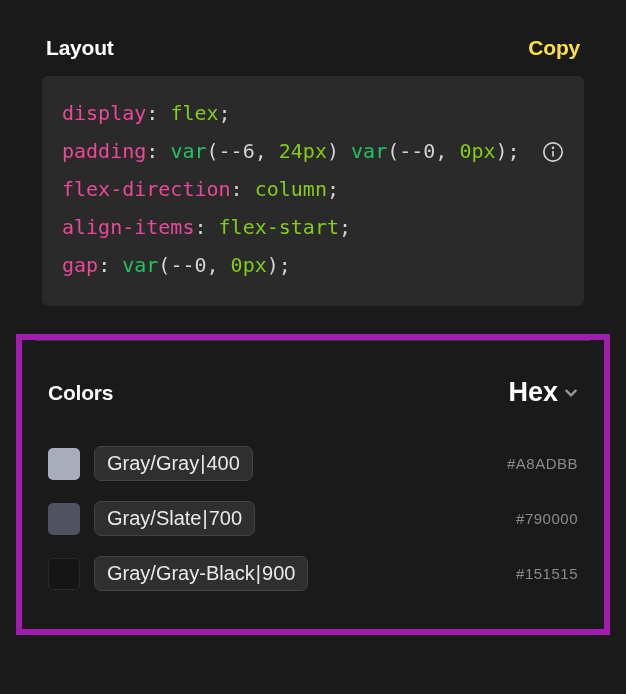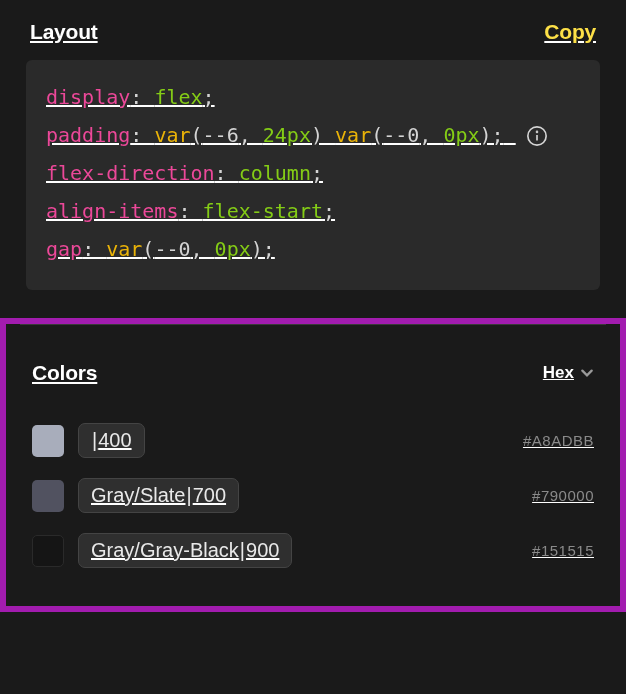--- a/index.html
+++ b/index.html
@@ -9,22 +9,21 @@
     }
     body {
       width: 626px;
       height: 694px;
       background: #1a1a1a;
       font-family: -apple-system, BlinkMacSystemFont, "Segoe UI", sans-serif;
       color: #fff;
       overflow: hidden;
     }
     .panel {
-      padding: 0;
-      text-decoration: underline;
+      padding: 16px;
     }
     .section-header {
       display: flex;
       justify-content: space-between;
       align-items: center;
       padding: 20px 30px 16px 30px;
     }
     .section-title {
       font-size: 21px;
       font-weight: 700;
@@ -51,21 +50,21 @@
       color: #d4d4d4;
       position: relative;
     }
     .code-line {
       white-space: nowrap;
       position: relative;
     }
     .tok-prop { color: #ec4899; }
     .tok-punct { color: #d4d4d4; }
     .tok-keyword { color: #84cc16; }
-    .tok-func { color: #eab308; }
+    .tok-func { color: #22c55e; }
     .tok-var { color: #d4d4d4; }
     .info-icon {
       display: inline-flex;
       align-items: center;
       justify-content: center;
       width: 22px;
       height: 22px;
       margin-left: 10px;
       vertical-align: middle;
       position: relative;
@@ -92,21 +91,21 @@
       align-items: center;
       padding: 36px 26px 28px 26px;
     }
     .format-select {
       display: flex;
       align-items: center;
       gap: 6px;
       cursor: pointer;
     }
     .format-label {
-      font-size: 17px;
+      font-size: 27px;
       font-weight: 700;
       color: #ffffff;
     }
     .chevron {
       width: 14px;
       height: 14px;
     }
     .color-row {
       display: flex;
       align-items: center;
@@ -193,20 +192,21 @@
           <svg viewBox="0 0 12 12" fill="none" stroke="#9a9a9a" stroke-width="2" stroke-linecap="round">
             <polyline points="2,4 6,8 10,4"></polyline>
           </svg>
         </span>
       </div>
     </div>
 
     <div class="color-row">
       <div class="swatch swatch-1"></div>
       <div class="color-name-pill">
+        <span>Gray/Gray </span>
           <span class="caret">|</span>
           <span>400</span>
       </div>
       <div class="spacer"></div>
       <div class="hex-value">#A8ADBB</div>
     </div>
 
     <div class="color-row">
       <div class="swatch swatch-2"></div>
       <div class="color-name-pill">

